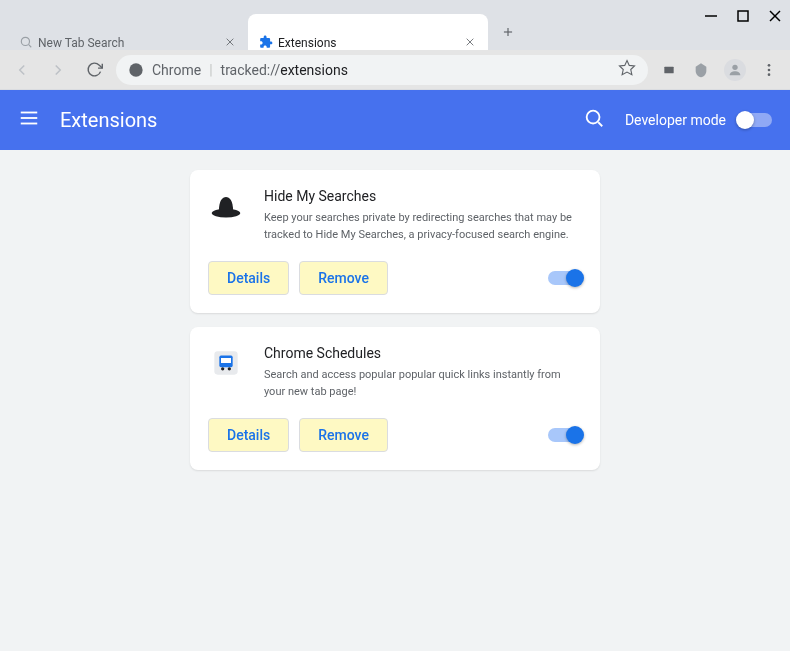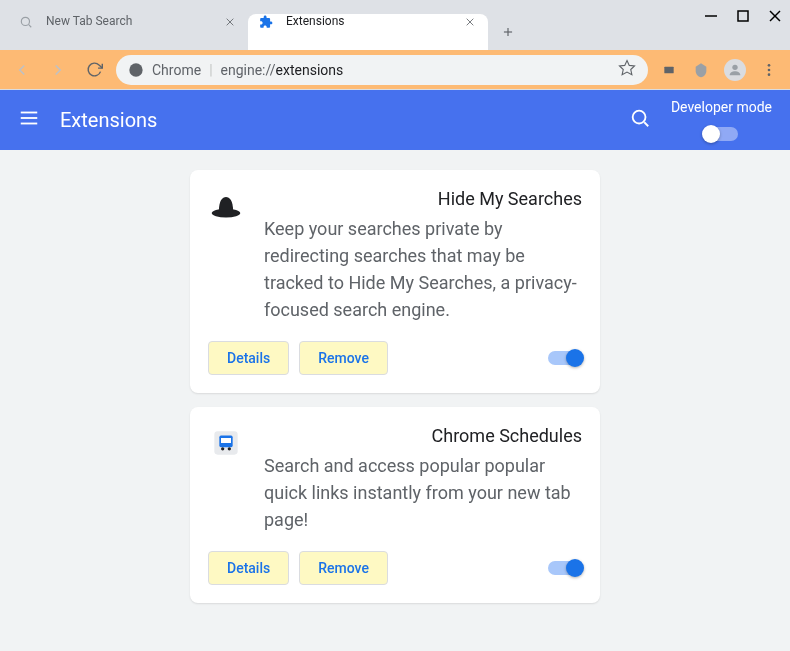--- a/index.html
+++ b/index.html
@@ -5,57 +5,57 @@
 * { margin: 0; padding: 0; box-sizing: border-box; font-family: -apple-system, BlinkMacSystemFont, "Segoe UI", Roboto, Arial, sans-serif; }
 body { width: 790px; height: 651px; background: #fff; overflow: hidden; position: relative; }
 
 
 .titlebar { height: 50px; background: #dee1e6; display: flex; align-items: flex-end; padding: 0 8px; position: relative; }
 .window-controls { position: absolute; right: 8px; top: 8px; display: flex; gap: 18px; align-items: center; }
 .window-controls svg { width: 14px; height: 14px; }
 
 
 .tabs { display: flex; align-items: flex-end; height: 100%; }
-.tab { height: 36px; width: 240px; display: flex; align-items: flex-start; padding: 0 10px; gap: 12px; border-radius: 8px 8px 0 0; position: relative; cursor: pointer; }
+.tab { height: 36px; width: 240px; display: flex; align-items: flex-end; padding: 0 10px; gap: 4px; border-radius: 8px 8px 0 0; position: relative; cursor: pointer; }
 .tab.inactive { background: transparent; color: #5f6368; }
 .tab.active { background: #fff; color: #202124; }
 .tab-icon { width: 16px; height: 16px; flex-shrink: 0; display: flex; align-items: center; justify-content: center; }
 .tab-title { font-size: 12px; flex: 1; white-space: nowrap; overflow: hidden; text-overflow: ellipsis; }
 .tab-close { width: 16px; height: 16px; display: flex; align-items: center; justify-content: center; color: #5f6368; border-radius: 50%; cursor: pointer; }
 .newtab { width: 28px; height: 28px; display: flex; align-items: center; justify-content: center; margin-left: 6px; margin-bottom: 4px; cursor: pointer; color: #5f6368; }
 
 
-.toolbar { height: 40px; background: #fdba74; border-bottom: 1px solid #dadce0; display: flex; align-items: center; padding: 0 8px; gap: 8px; }
+.toolbar { height: 40px; background: #e5e5e5; border-bottom: 1px solid #dadce0; display: flex; align-items: center; padding: 0 8px; gap: 8px; }
 .nav-btn { width: 28px; height: 28px; display: flex; align-items: center; justify-content: center; color: #5f6368; border-radius: 50%; cursor: pointer; }
 .nav-btn.disabled { color: #bdc1c6; cursor: default; }
 .omnibox { flex: 1; height: 30px; background: #f1f3f4; border-radius: 15px; display: flex; align-items: center; padding: 0 12px; gap: 8px; color: #5f6368; font-size: 14px; }
 .omnibox .secure { width: 16px; height: 16px; }
 .omnibox .url-text { flex: 1; }
 .omnibox .url-strong { color: #202124; }
 .star { color: #5f6368; }
 .toolbar-right { display: flex; align-items: center; gap: 14px; padding: 0 4px; }
 .toolbar-icon { width: 18px; height: 18px; color: #5f6368; display: flex; align-items: center; justify-content: center; }
 .avatar { width: 22px; height: 22px; border-radius: 50%; background: #dadce0; display: flex; align-items: center; justify-content: center; }
 
 
 .ext-header { height: 60px; background: #4671ee; display: flex; align-items: center; padding: 0 18px; color: #fff; gap: 20px; }
 .hamburger { cursor: pointer; }
 .ext-title { font-size: 20px; font-weight: 400; flex: 1; }
-.dev-mode { display: flex; align-items: center; gap: 12px; font-size: 14px; flex-direction: column; }
+.dev-mode { display: flex; align-items: center; gap: 12px; font-size: 14px; }
 .dev-toggle { width: 34px; height: 14px; background: rgba(255,255,255,0.4); border-radius: 7px; position: relative; cursor: pointer; }
 .dev-toggle::after { content: ''; position: absolute; width: 18px; height: 18px; background: #fff; border-radius: 50%; top: -2px; left: -2px; box-shadow: 0 1px 3px rgba(0,0,0,0.3); }
 
 
 .content { background: #f1f3f4; height: calc(651px - 50px - 40px - 60px); padding: 20px 0; display: flex; flex-direction: column; align-items: center; gap: 14px; }
 .card { width: 410px; background: #fff; border-radius: 8px; box-shadow: 0 1px 2px rgba(0,0,0,0.1); padding: 18px; }
 .card-top { display: flex; gap: 20px; margin-bottom: 18px; }
 .card-icon { width: 36px; height: 36px; flex-shrink: 0; display: flex; align-items: center; justify-content: center; }
 .card-info { flex: 1; }
-.card-title { font-size: 18px; color: #202124; margin-bottom: 6px; text-align: right; }
-.card-desc { font-size: 18px; color: #5f6368; line-height: 1.5; }
+.card-title { font-size: 14px; color: #202124; margin-bottom: 6px; }
+.card-desc { font-size: 11px; color: #5f6368; line-height: 1.5; }
 .card-bottom { display: flex; align-items: center; gap: 10px; }
 .card-btn { padding: 8px 18px; border: 1px solid #dadce0; border-radius: 4px; background: #fef9c3; color: #1a73e8; font-size: 14px; cursor: pointer; font-weight: 500; }
 .card-spacer { flex: 1; }
 .toggle { width: 34px; height: 14px; background: #a8c7fa; border-radius: 7px; position: relative; cursor: pointer; }
 .toggle::after { content: ''; position: absolute; width: 18px; height: 18px; background: #1a73e8; border-radius: 50%; top: -2px; right: -2px; box-shadow: 0 1px 3px rgba(0,0,0,0.3); }
 
 
 .watermark { position: absolute; top: 50%; left: 50%; transform: translate(-50%, -50%); font-size: 110px; font-weight: 700; color: rgba(200,200,200,0.22); pointer-events: none; letter-spacing: 4px; font-style: italic; z-index: 0; }
 .content { position: relative; z-index: 1; }
 </style>
@@ -135,21 +135,21 @@
   </div>
   <div class="omnibox">
     <span class="secure">
       <svg viewBox="0 0 24 24" width="16" height="16" fill="#5f6368">
           <circle cx="12" cy="12" r="10"></circle>
         </svg>
     </span>
     <span>Chrome</span>
     <span style="color:#c4c7c5">|</span>
     <span class="url-text">
-      <span>engine://</span><span class="url-strong">extensions</span>
+      <span>tracked://</span><span class="url-strong">extensions</span>
     </span>
     <span class="star">
       <svg viewBox="0 0 24 24" width="18" height="18" fill="none" stroke="#5f6368" stroke-width="1.5">
           <polygon points="12 2 15 8.5 22 9.3 17 14 18.5 21 12 17.5 5.5 21 7 14 2 9.3 9 8.5 12 2"></polygon>
         </svg>
     </span>
   </div>
   <div class="toolbar-right">
     <span class="toolbar-icon">
       <svg viewBox="0 0 24 24" width="16" height="16" fill="#5f6368">

